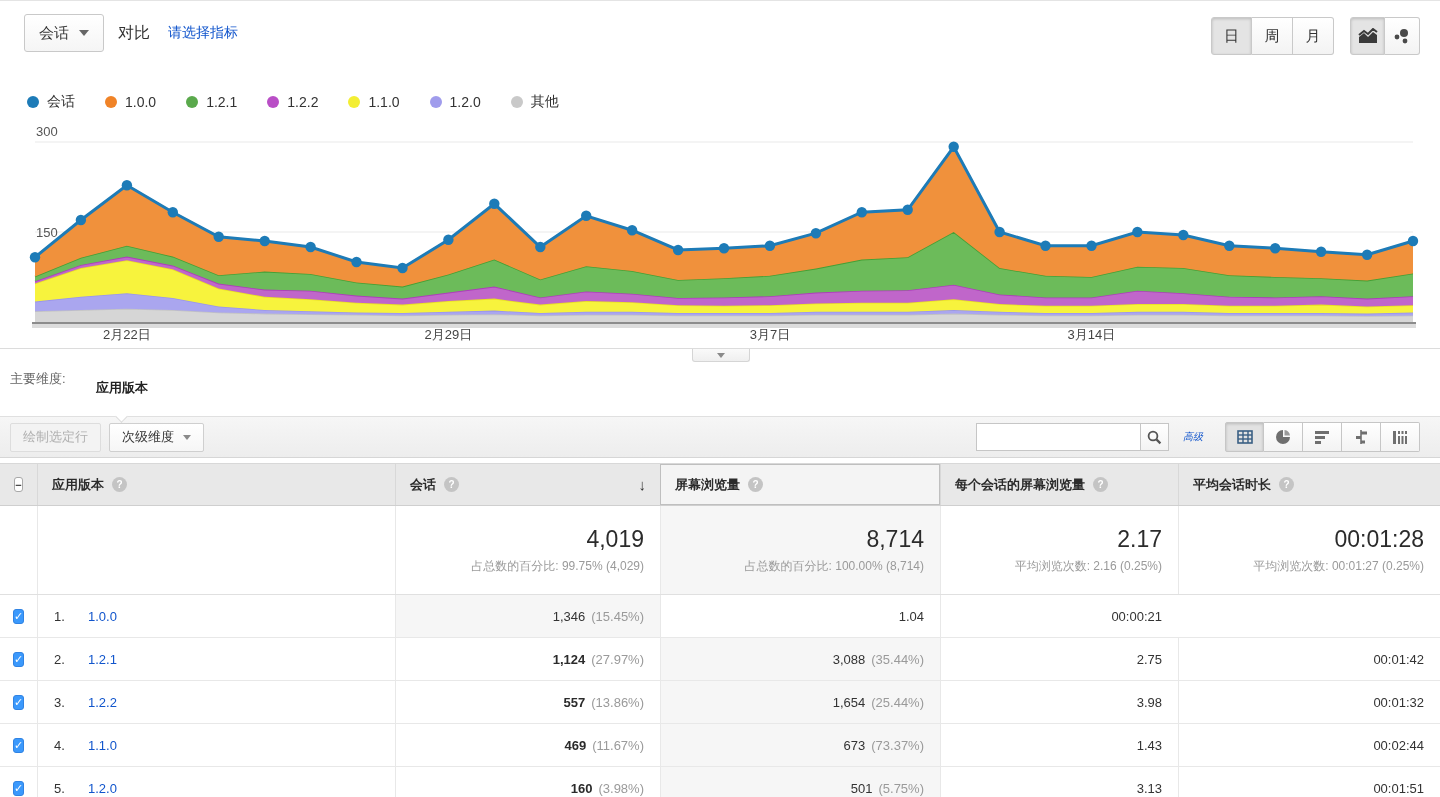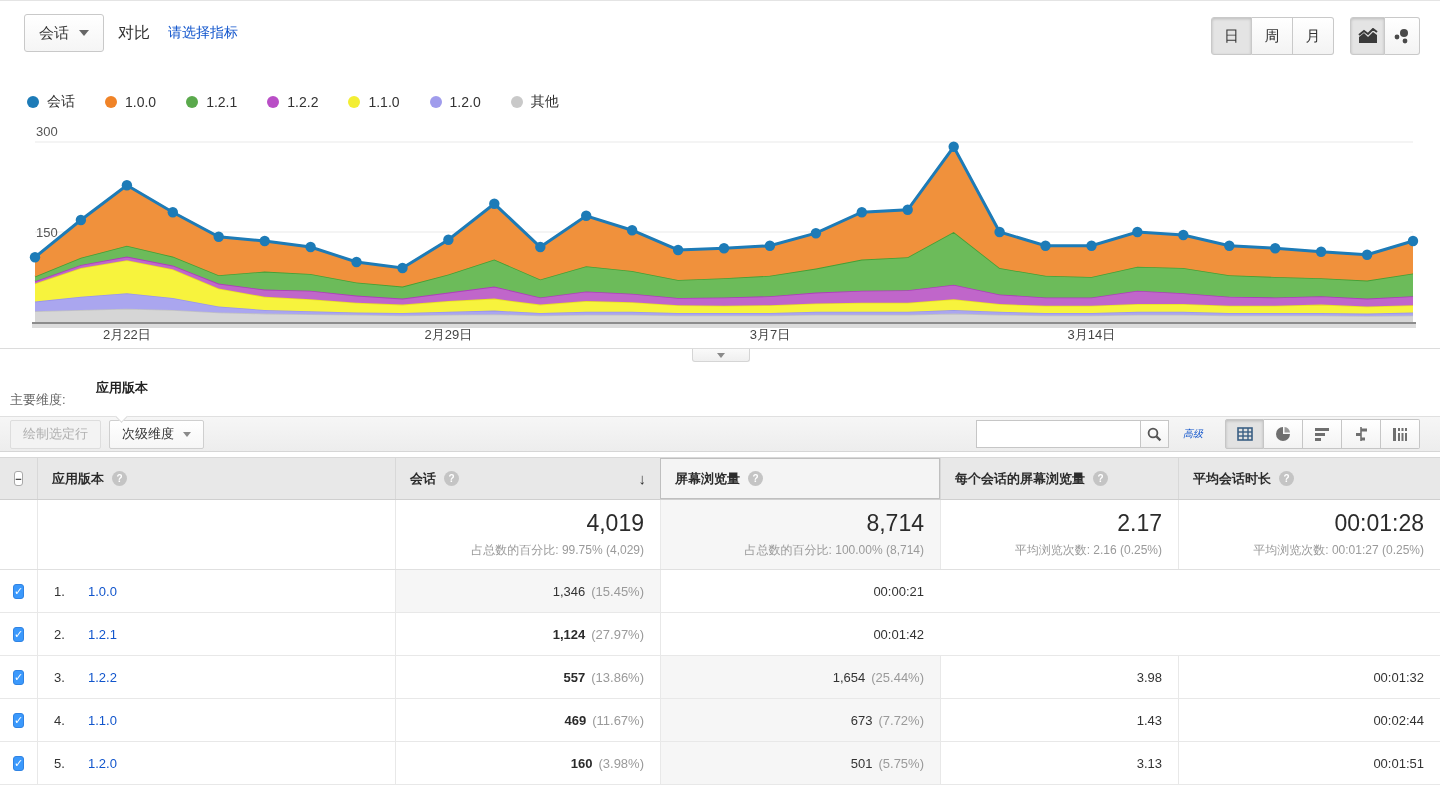--- a/index.html
+++ b/index.html
@@ -35,25 +35,25 @@
   .chart-wrap { position:relative; height:230px; }
   .chart-wrap svg { position:absolute; left:0; top:0; }
   .chart-divider { position:relative; border-top:1px solid #dcdcdc; height:0; }
   .collapse-tab { position:absolute; left:692px; top:0; width:58px; height:13px;
     background:linear-gradient(#fafafa,#efefef); border:1px solid #d5d5d5; border-top:none;
     border-radius:0 0 3px 3px; display:flex; align-items:center; justify-content:center; cursor:pointer; }
   .collapse-tab .tri { width:0; height:0; border:4px solid transparent; border-top:5px solid #8a8a8a; margin-top:4px; }
 
   
   .dims { position:relative; height:67px; }
-  .dims .lbl { position:absolute; left:10px; top:42px; font-size:13px; color:#666; }
+  .dims .lbl { position:absolute; left:10px; top:21px; font-size:13px; color:#666; }
   .dims .val { position:absolute; left:96px; top:30px; font-size:13px; font-weight:bold; color:#222; cursor:pointer; }
 
   
-  .toolbar { position:relative; height:36px; background:linear-gradient(#f6f6f6,#ededed);
+  .toolbar { position:relative; height:42px; background:linear-gradient(#f6f6f6,#ededed);
     border-top:1px solid #e0e0e0; border-bottom:1px solid #d6d6d6;
     display:flex; align-items:center; padding:0 10px; }
   .notch { position:absolute; left:117px; top:-5px; width:9px; height:9px; background:#fff;
     transform:rotate(45deg); border-right:1px solid #d9d9d9; border-bottom:1px solid #d9d9d9; }
   .tb-btn { height:29px; padding:0 12px; font-size:13px; border:1px solid #cfcfcf; border-radius:2px;
     background:linear-gradient(#fff,#f6f6f6); color:#333; cursor:pointer; font-family:inherit;
     display:flex; align-items:center; gap:9px; }
   .tb-btn.disabled { color:#b0b0b0; background:#f3f3f3; border-color:#ddd; cursor:default; }
   .tb-btn + .tb-btn { margin-left:8px;justify-content:space-between; }
   .tb-btn .caret { border-top-color:#8a8a8a; border-width:4px; border-top-width:5px; }
@@ -78,21 +78,21 @@
   .th { display:flex; align-items:center; font-weight:bold; color:#2b2b2b; padding:0 14px;
     border-left:1px solid #d8d8d8; cursor:pointer; }
   .th:first-child { border-left:none; justify-content:center; }
   .th.hl { background:#f4f4f4; border:1px solid #bfbfbf; }
   .qmark { width:15px; height:15px; border-radius:50%; background:#c4c4c4; color:#fff; font-size:10px;
     font-weight:bold; display:inline-flex; align-items:center; justify-content:center; margin-left:8px; cursor:pointer; }
   .sort-arrow { margin-left:auto; font-size:15px; color:#333; font-weight:bold; }
   .cb { width:15px; height:15px; border-radius:3px; border:1px solid #a8a8a8; background:#fff;
     display:inline-flex; align-items:center; justify-content:center; font-size:11px; color:#444; cursor:pointer; }
   .cb.checked { background:#3b99fc; border-color:#3083e3; color:#fff; font-weight:bold; }
-  .totals { height:70px; border-bottom:1px solid #e0e0e0; }
+  .totals { height:89px; border-bottom:1px solid #e0e0e0; }
   .td { border-left:1px solid #e8e8e8; padding:0 16px; display:flex; align-items:center; }
   .td:first-child { border-left:none; }
   .td.hl { background:#f6f6f6; }
   .tot-cell { flex-direction:column; align-items:flex-end; justify-content:center; gap:5px; }
   .tot-val { font-size:23px; color:#2b2b2b; }
   .tot-sub { font-size:12px; color:#9a9a9a; }
   .drow { height:43px; border-bottom:1px solid #e8e8e8; background:#fff; }
   .drow .td.c0 { justify-content:center; }
   .rank { color:#333; width:34px; }
   .ver-link { color:#15c; text-decoration:none; cursor:pointer; }
@@ -373,35 +373,45 @@
         </div>
         <div class="td">
           <span class="rank">1.</span>
           <a class="ver-link">1.0.0</a>
         </div>
         <div class="td num-cell hl">
           <span>1,346</span>
           <span class="pct">(15.45%)</span>
         </div>
         <div class="td num-cell">
+          <span>1.04</span>
+        </div>
+        <div class="td num-cell">
           <span>00:00:21</span>
         </div>
       </div>
       <div class="trow drow">
         <div class="td c0">
           <span class="cb checked">✓</span>
         </div>
         <div class="td">
           <span class="rank">2.</span>
           <a class="ver-link">1.2.1</a>
         </div>
         <div class="td num-cell">
           <span class="bold">1,124</span>
           <span class="pct">(27.97%)</span>
         </div>
+        <div class="td num-cell hl">
+          <span>3,088</span>
+          <span class="pct">(35.44%)</span>
+        </div>
+        <div class="td num-cell">
+          <span>2.75</span>
+        </div>
         <div class="td num-cell">
           <span>00:01:42</span>
         </div>
       </div>
       <div class="trow drow">
         <div class="td c0">
           <span class="cb checked">✓</span>
         </div>
         <div class="td">
           <span class="rank">3.</span>
@@ -429,21 +439,21 @@
         <div class="td">
           <span class="rank">4.</span>
           <a class="ver-link">1.1.0</a>
         </div>
         <div class="td num-cell">
           <span class="bold">469</span>
           <span class="pct">(11.67%)</span>
         </div>
         <div class="td num-cell hl">
           <span>673</span>
-          <span class="pct">(7.72%)</span>
+          <span class="pct">(73.37%)</span>
         </div>
         <div class="td num-cell">
           <span>1.43</span>
         </div>
         <div class="td num-cell">
           <span>00:02:44</span>
         </div>
       </div>
       <div class="trow drow">
         <div class="td c0">

